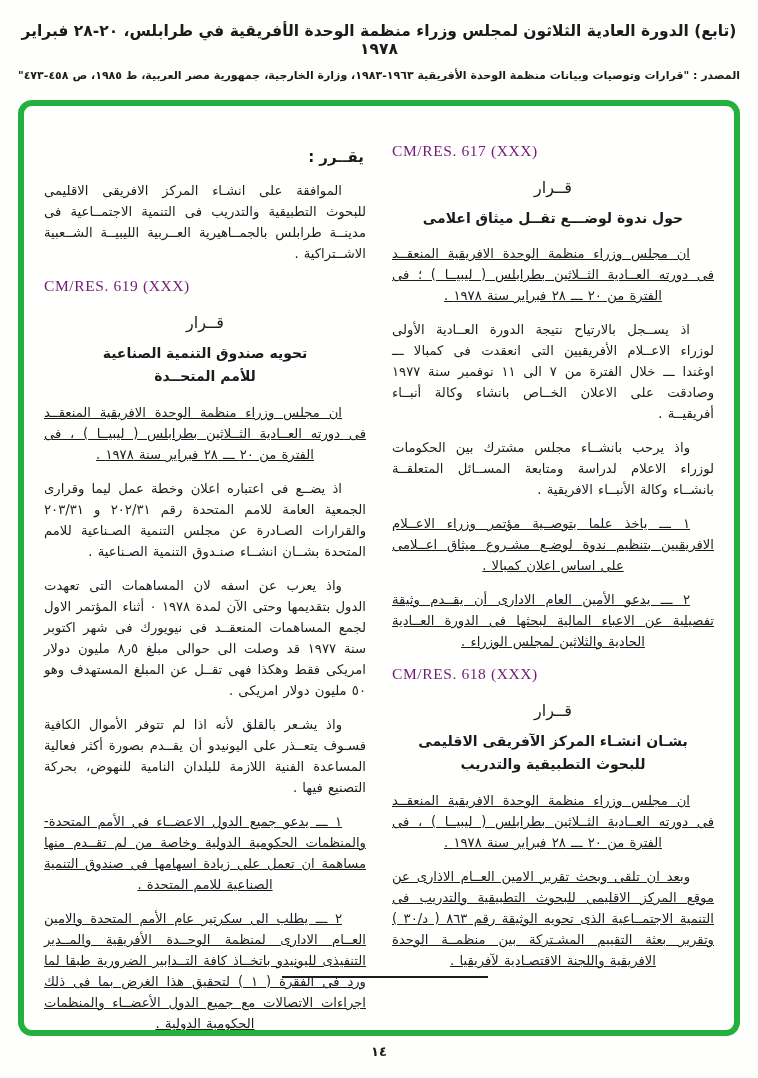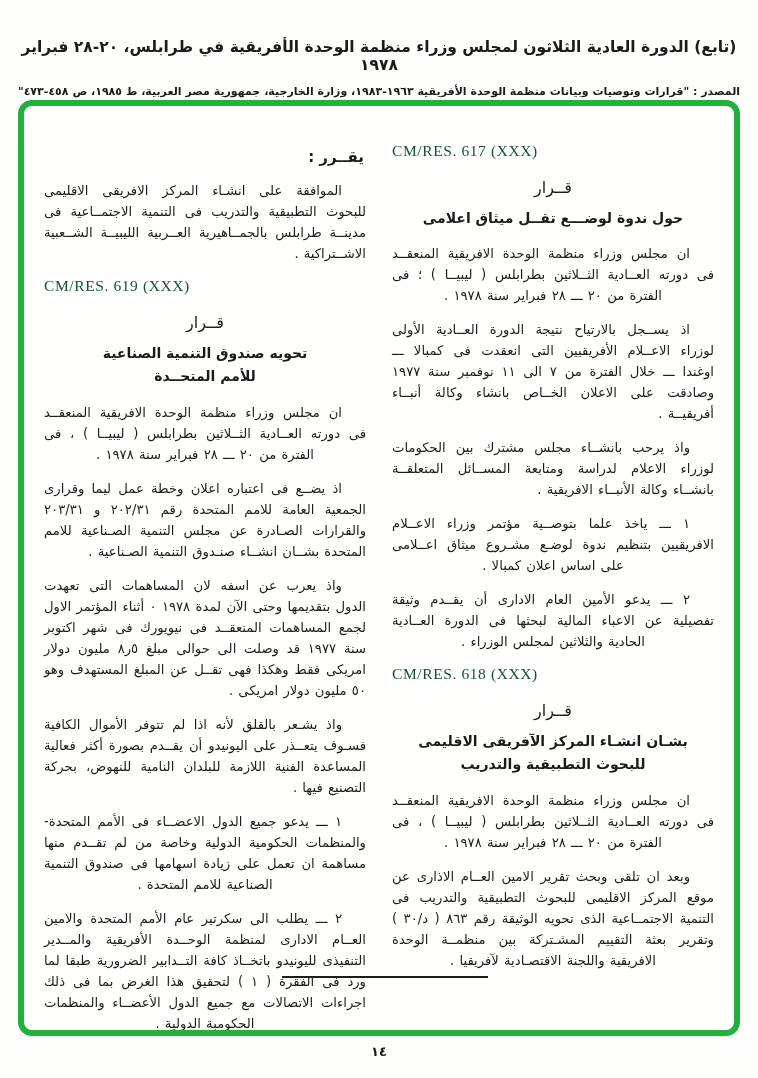--- a/index.html
+++ b/index.html
@@ -1,21 +1,21 @@
 <!DOCTYPE html>
 <html><head>
 <meta charset="utf-8">
 <style>
   html,body { margin:0; padding:0; background:#ffffff; }
   .page {
     position:relative; width:758px; height:1078px; background:#fefefc;
     font-family:"DejaVu Sans", sans-serif; color:#1b1b1b; overflow:hidden;
   }
   
-  .hdr { position:absolute; top:16px; left:0; width:758px; }
+  .hdr { position:absolute; top:0; left:0; width:758px; }
   .hdr-title {
     margin-top:22px; text-align:center; direction:rtl;
     font-size:15.5px; font-weight:bold; letter-spacing:.2px;
   }
   .hdr-source {
     margin-top:11px; text-align:center; direction:rtl;
     font-size:11px; font-weight:bold;
   }
   
   .frame {
@@ -24,41 +24,41 @@
     background:#fffffe; overflow:hidden;
   }
   .cols {
     display:flex; flex-direction:row; gap:26px;
     padding:36px 20px 0 20px; box-sizing:border-box; height:100%;
   }
   .col { flex:1 1 0; min-width:0; }
   
   .res-id {
     direction:ltr; text-align:left; font-family:"Liberation Serif", serif;
-    font-size:15.5px; letter-spacing:.6px; color:#14532d; margin:0 0 18px 0;
+    font-size:15.5px; letter-spacing:.6px; color:#701a75; margin:0 0 18px 0;
   }
   .mt { margin-top:12px; }
   .kicker {
     font-size:16px; font-weight:normal; text-align:center; margin:0 0 10px 0;
   }
   .subject {
     font-size:14px; font-weight:bold; text-align:center; margin:0 0 14px 0; line-height:22px;
   }
   .subject-lines { margin:0 0 14px 0; }
   .subject-lines .sline {
     font-size:14px; font-weight:bold; text-align:center; line-height:23px;
   }
   .decides {
     font-weight:bold; font-size:15px; text-align:right; margin:6px 2px 14px 0;
   }
   .body {
     font-size:13.2px; line-height:21px; text-align:justify; text-indent:24px;
     margin:0 0 13px 0; word-spacing:1px;
   }
-  .tl-c { text-align-last:center; }
+  .tl-c { text-align-last:center;text-decoration:underline; }
   
   .footnote-rule {
     position:absolute; left:258px; bottom:52px; width:206px; height:2px;
     background:#1c1c1c;
   }
   .page-num {
     position:absolute; top:1044px; left:0; width:758px; text-align:center;
     font-size:13px; font-weight:bold; letter-spacing:3px;
   }
 </style>

